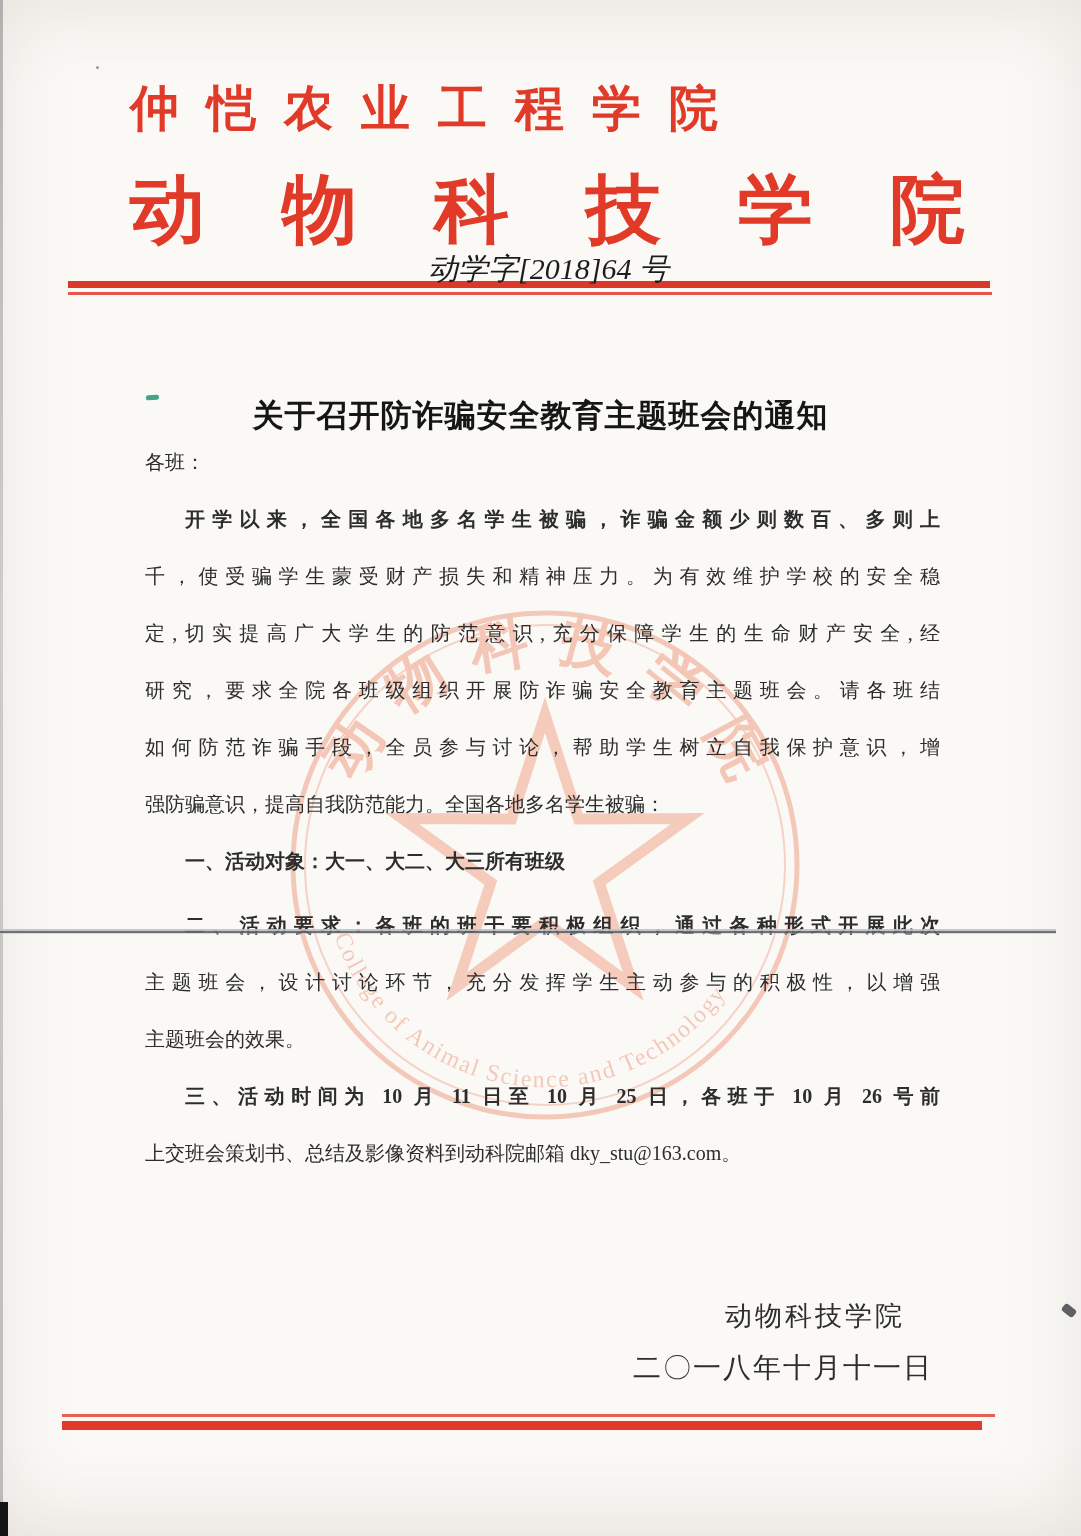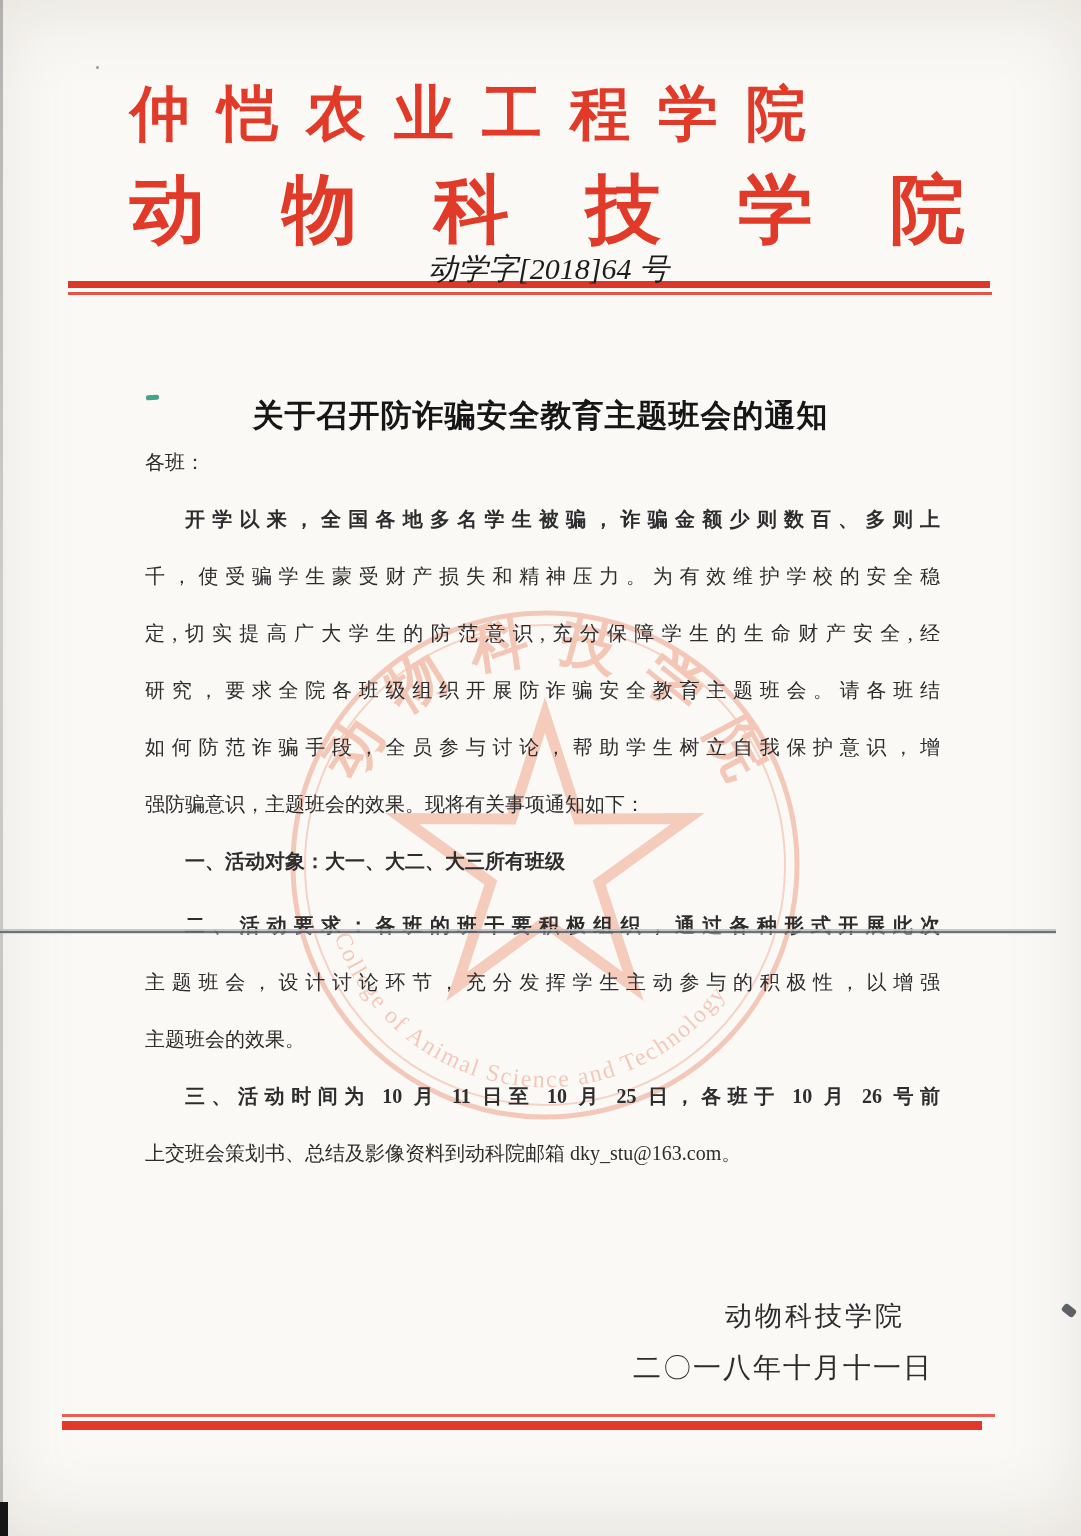--- a/index.html
+++ b/index.html
@@ -10,21 +10,21 @@
     background:linear-gradient(180deg,#f7f5f1 0%,#faf9f6 6%,#faf9f6 94%,#f5f3ef 100%);
     box-shadow:inset 0 0 70px rgba(175,165,150,.22);
     overflow:hidden;
     font-family:"Liberation Serif",serif;
   }
 
   
   .uni-name{
     position:absolute;left:130px;top:84px;
     font-family:"Liberation Sans",sans-serif;
-    font-size:60px;font-weight:700;color:#e23a28;
+    font-size:49px;font-weight:700;color:#e23a28;
     letter-spacing:28px;white-space:nowrap;line-height:1;
   }
   .college-name{
     position:absolute;left:130px;top:172px;
     font-family:"Liberation Sans",sans-serif;
     font-size:75px;font-weight:700;color:#e23a28;
     letter-spacing:77px;white-space:nowrap;line-height:1;
   }
   .doc-number{
     position:absolute;left:16px;right:0;top:252px;
@@ -122,21 +122,21 @@
   <div class="green-mark"></div>
   <h1 class="title">关于召开防诈骗安全教育主题班会的通知</h1>
 
   <div class="body-block">
     <div class="bline">各班：</div>
     <div class="bline indent stretch">开学以来，全国各地多名学生被骗，诈骗金额少则数百、多则上</div>
     <div class="bline stretch">千，使受骗学生蒙受财产损失和精神压力。为有效维护学校的安全稳</div>
     <div class="bline stretch">定,切实提高广大学生的防范意识,充分保障学生的生命财产安全,经</div>
     <div class="bline stretch">研究，要求全院各班级组织开展防诈骗安全教育主题班会。请各班结</div>
     <div class="bline stretch">如何防范诈骗手段，全员参与讨论，帮助学生树立自我保护意识，增</div>
-    <div class="bline">强防骗意识，主题班会的效果。现将有关事项通知如下：</div>
+    <div class="bline">强防骗意识，提高自我防范能力。全国各地多名学生被骗：</div>
     <div class="bline indent">一、活动对象：大一、大二、大三所有班级</div>
     <div class="bline indent stretch gap">二、活动要求：各班的班干要积极组织，通过各种形式开展此次</div>
     <div class="bline stretch">主题班会，设计讨论环节，充分发挥学生主动参与的积极性，以增强</div>
     <div class="bline">主题班会的效果。</div>
     <div class="bline indent stretch">三、活动时间为 10 月 11 日至 10 月 25 日，各班于 10 月 26 号前</div>
     <div class="bline">上交班会策划书、总结及影像资料到动科院邮箱 dky_stu@163.com。</div>
   </div>
 
   <div class="crease"></div>
 

